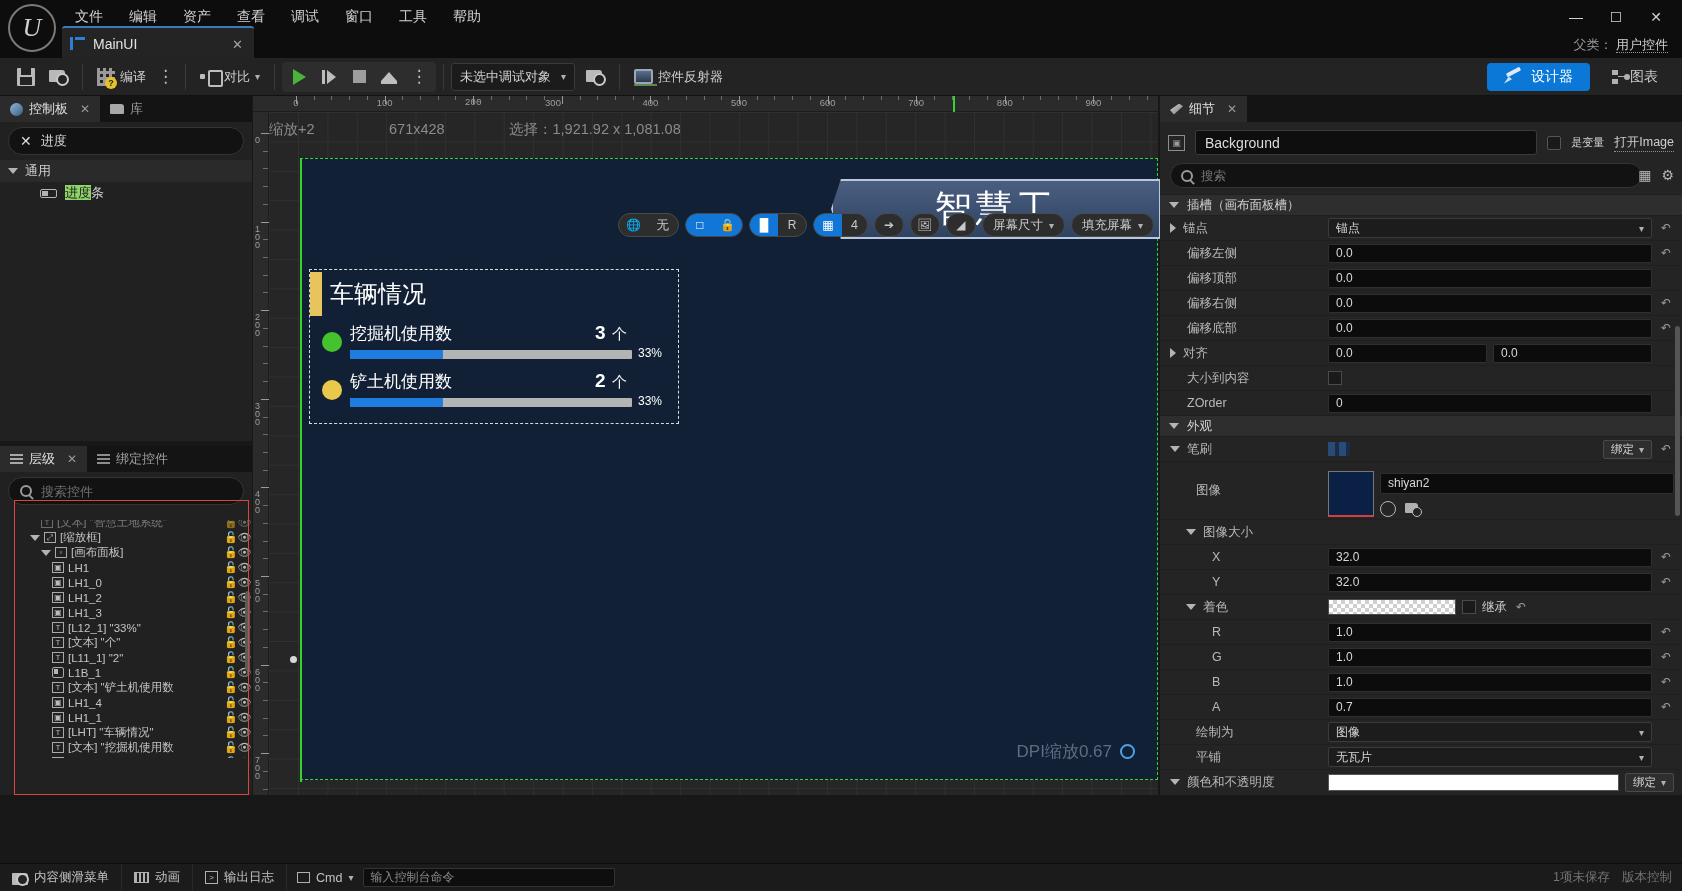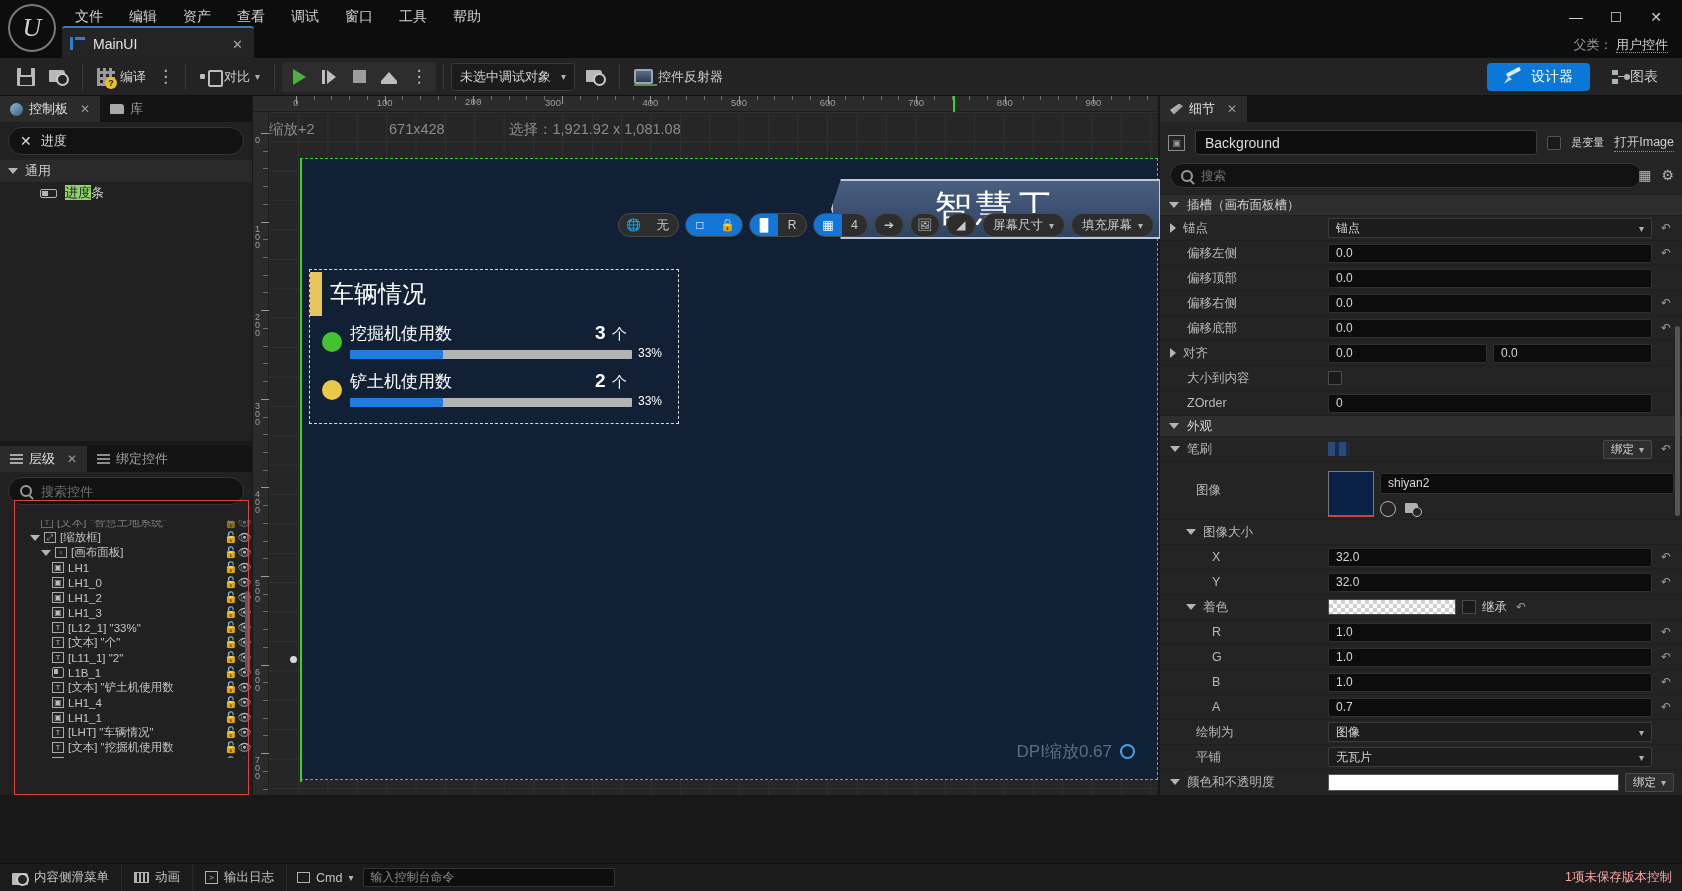--- a/index.html
+++ b/index.html
@@ -121,21 +121,21 @@
   .tw-ic.prog { border-radius:2px; position:relative; }
   .tw-ic.prog:after{content:"";position:absolute;left:1px;top:1px;width:4px;height:5px;background:#b5b5b5;}
   .scrollthumb { position:absolute; right:2px; top:145px; width:5px; height:80px; background:#5a5a5a; border-radius:3px; }
 
   
   .botbar { position:absolute; left:0; bottom:0; width:1682px; height:28px; background:#1b1b1b; border-top:1px solid #0d0d0d; display:flex; align-items:center;}
   .bb-btn { display:flex; align-items:center; gap:6px; padding:0 12px; height:28px; color:#c2c2c2; font-size:12.5px; border-right:1px solid #2a2a2a;}
   .cmd-sel { display:flex; align-items:center; gap:6px; padding:0 10px; color:#c2c2c2; font-size:12.5px; }
   .cmd-input { width:252px; height:19px; background:#0e0e0e; border:1px solid #333; border-radius:2px;
                color:#8a8a8a; font-size:12px; padding:0 6px; display:flex; align-items:center; }
-  .bb-right { margin-left:auto; display:flex; align-items:flex-start; padding-right:10px; color:#fca5a5; font-size:12.5px;}
+  .bb-right { margin-left:auto; display:flex; align-items:flex-start; gap:12px; padding-right:10px; color:#737373; font-size:12.5px;}
 
   
   #viewport { position:absolute; left:253px; top:96px; width:905px; height:699px; background:#262626; overflow:hidden;}
   .ruler-h { position:absolute; left:0; top:0; width:905px; height:16px; background:#2b2b2b; border-bottom:1px solid #1c1c1c;}
   .ruler-v { position:absolute; left:0; top:16px; width:16px; height:683px; background:#2b2b2b; border-right:1px solid #1c1c1c;}
   .rtick { position:absolute; top:0; width:1px; height:5px; background:#6d6d6d; }
   .rtick.maj { height:8px; background:#9a9a9a; }
   .rlabel { position:absolute; top:1px; font-size:9.5px; color:#9e9e9e; transform:translateX(-50%); }
   .rvtick { position:absolute; left:8px; width:7px; height:1px; background:#6d6d6d; }
   .rvlabel { position:absolute; left:2px; font-size:9px; color:#9e9e9e; line-height:8px; width:12px; }

